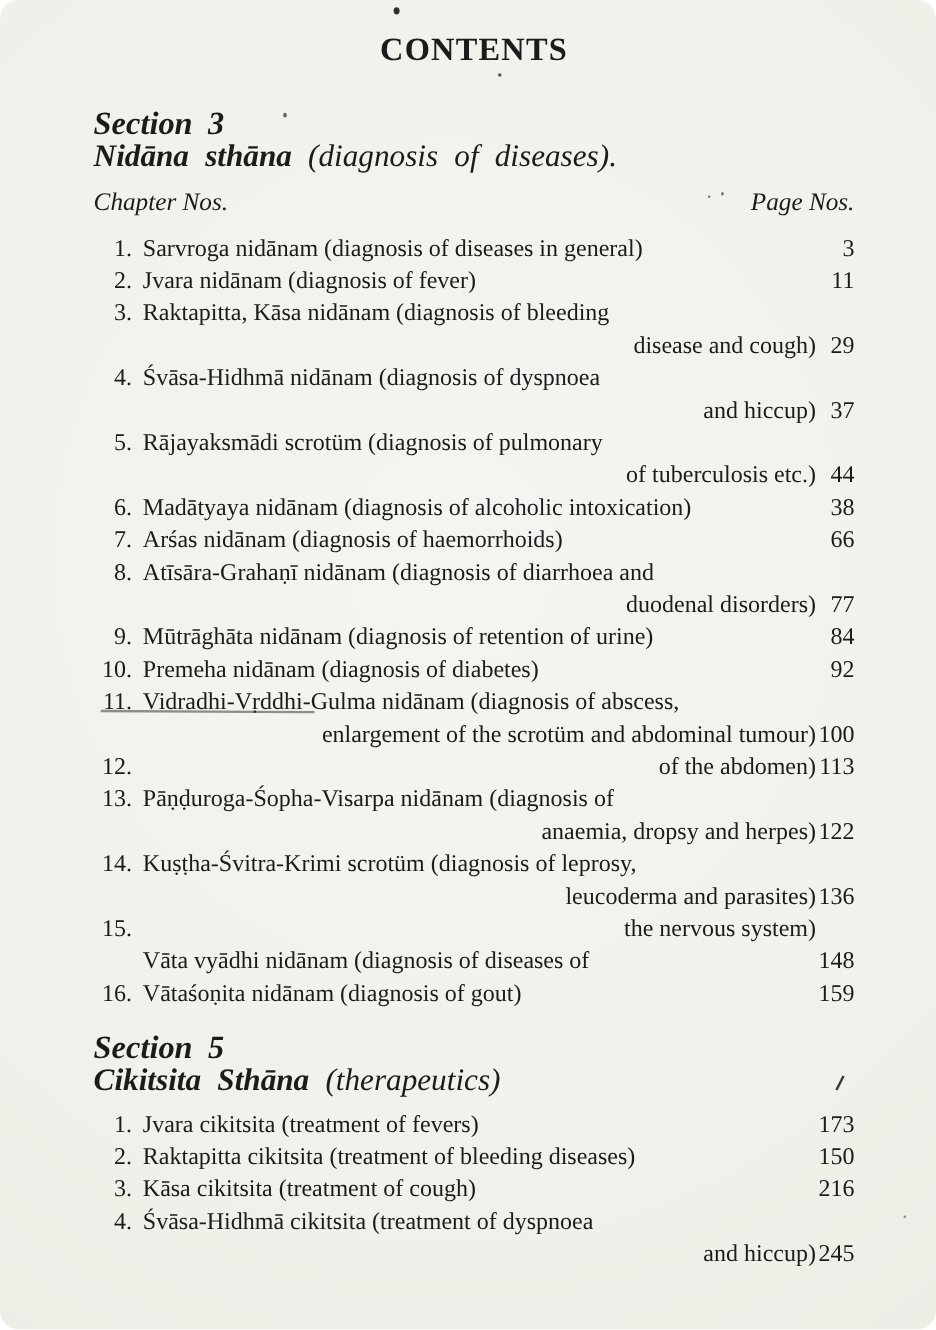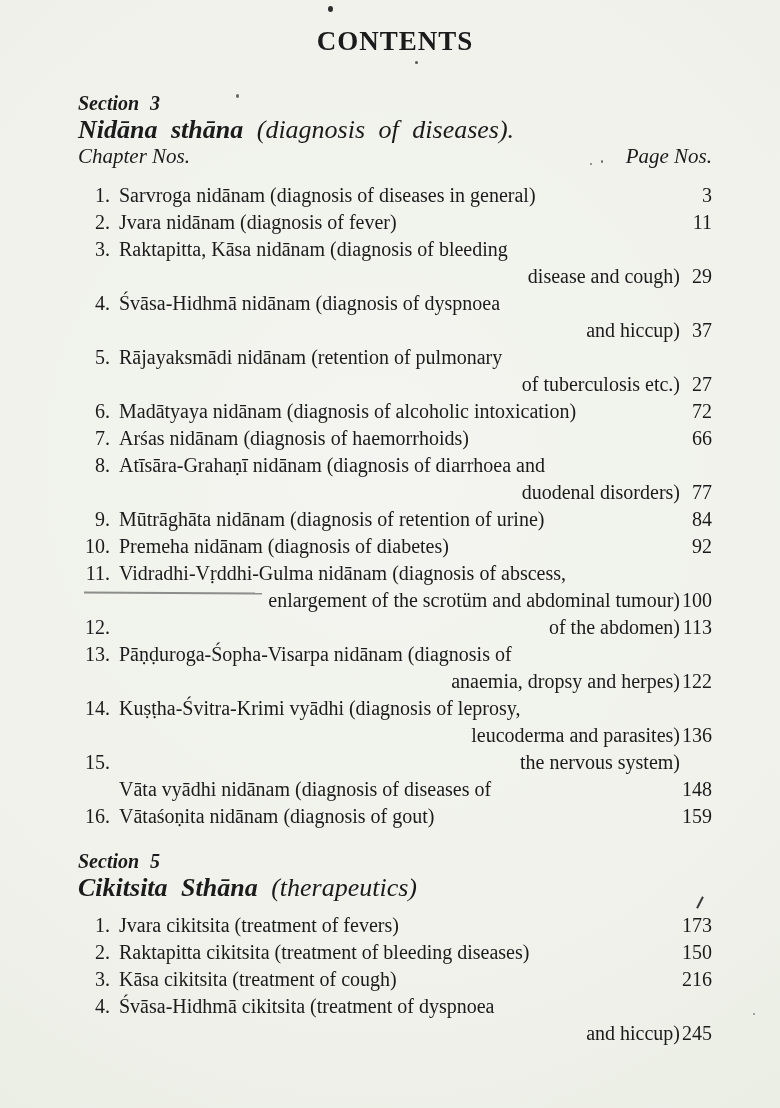--- a/index.html
+++ b/index.html
@@ -6,50 +6,51 @@
   body{
     font-family:"Liberation Serif","DejaVu Serif",serif;
     color:#1b1b1b;
   }
   .page{
     position:relative;
     width:780px;height:1108px;
     background:radial-gradient(120% 90% at 48% 42%, #f4f5f0 0%, #eff1ea 55%, #eaede4 85%, #e4e8de 100%);
     box-sizing:border-box;
     padding:26px 68px 0 78px;
+    border-radius:16px;
   }
   .title{
     font-size:27px;
     font-weight:bold;
     text-align:center;
     letter-spacing:1px;
     line-height:30px;
     margin:0 0 34px 0;
   }
   .section-heading{
-    font-size:20px;
+    font-size:27px;
     font-weight:bold;
     font-style:italic;
     line-height:26px;
     word-spacing:6px;
   }
   .section-subheading{
     font-size:26px;
     line-height:28px;
     word-spacing:7px;
   }
   .sub-bold{font-weight:bold;font-style:italic;}
   .sub-rest{font-style:italic;}
   .cols{
     display:flex;
     justify-content:space-between;
     font-style:italic;
     font-size:21px;
     line-height:24px;
-    margin-top:0;
+    margin-top:12px;
   }
   .entries{margin-top:14px;font-size:20px;line-height:27px;}
   .entry{display:flex;align-items:flex-start;}
   .num{flex:none;width:32px;text-align:right;margin-right:9px;}
   .body-col{flex:1;min-width:0;}
   .l{display:block;white-space:nowrap;}
   .l.cont{padding-left:6px;text-align:right;}
   .pg{flex:none;min-width:32px;text-align:right;align-self:flex-end;}
   .section4{margin-top:18px;}
   .section4 .entries{margin-top:10px;}
@@ -115,31 +116,31 @@
         <span class="num">4.</span>
         <span class="body-col">
             <span class="l">Śvāsa-Hidhmā nidānam (diagnosis of dyspnoea</span>
             <span class="l cont">and hiccup)</span>
           </span>
         <span class="pg">37</span>
       </div>
       <div class="entry">
         <span class="num">5.</span>
         <span class="body-col">
-            <span class="l">Rājayaksmādi nidānam (retention of pulmonary</span>
+            <span class="l">Rājayaksmādi scrotüm (diagnosis of pulmonary</span>
             <span class="l cont">of tuberculosis etc.)</span>
           </span>
-        <span class="pg">27</span>
+        <span class="pg">44</span>
       </div>
       <div class="entry">
         <span class="num">6.</span>
         <span class="body-col">
             <span class="l">Madātyaya nidānam (diagnosis of alcoholic intoxication)</span>
           </span>
-        <span class="pg">72</span>
+        <span class="pg">38</span>
       </div>
       <div class="entry">
         <span class="num">7.</span>
         <span class="body-col">
             <span class="l">Arśas nidānam (diagnosis of haemorrhoids)</span>
           </span>
         <span class="pg">66</span>
       </div>
       <div class="entry">
         <span class="num">8.</span>
@@ -182,21 +183,21 @@
         <span class="num">13.</span>
         <span class="body-col">
             <span class="l">Pāṇḍuroga-Śopha-Visarpa nidānam (diagnosis of</span>
             <span class="l cont">anaemia, dropsy and herpes)</span>
           </span>
         <span class="pg">122</span>
       </div>
       <div class="entry">
         <span class="num">14.</span>
         <span class="body-col">
-            <span class="l">Kuṣṭha-Śvitra-Krimi vyādhi (diagnosis of leprosy,</span>
+            <span class="l">Kuṣṭha-Śvitra-Krimi scrotüm (diagnosis of leprosy,</span>
             <span class="l cont">leucoderma and parasites)</span>
           </span>
         <span class="pg">136</span>
       </div>
       <div class="entry">
         <span class="num">15.</span>
         <span class="body-col">
             <span class="l cont">the nervous system)</span>
             <span class="l">Vāta vyādhi nidānam (diagnosis of diseases of</span>
           </span>

